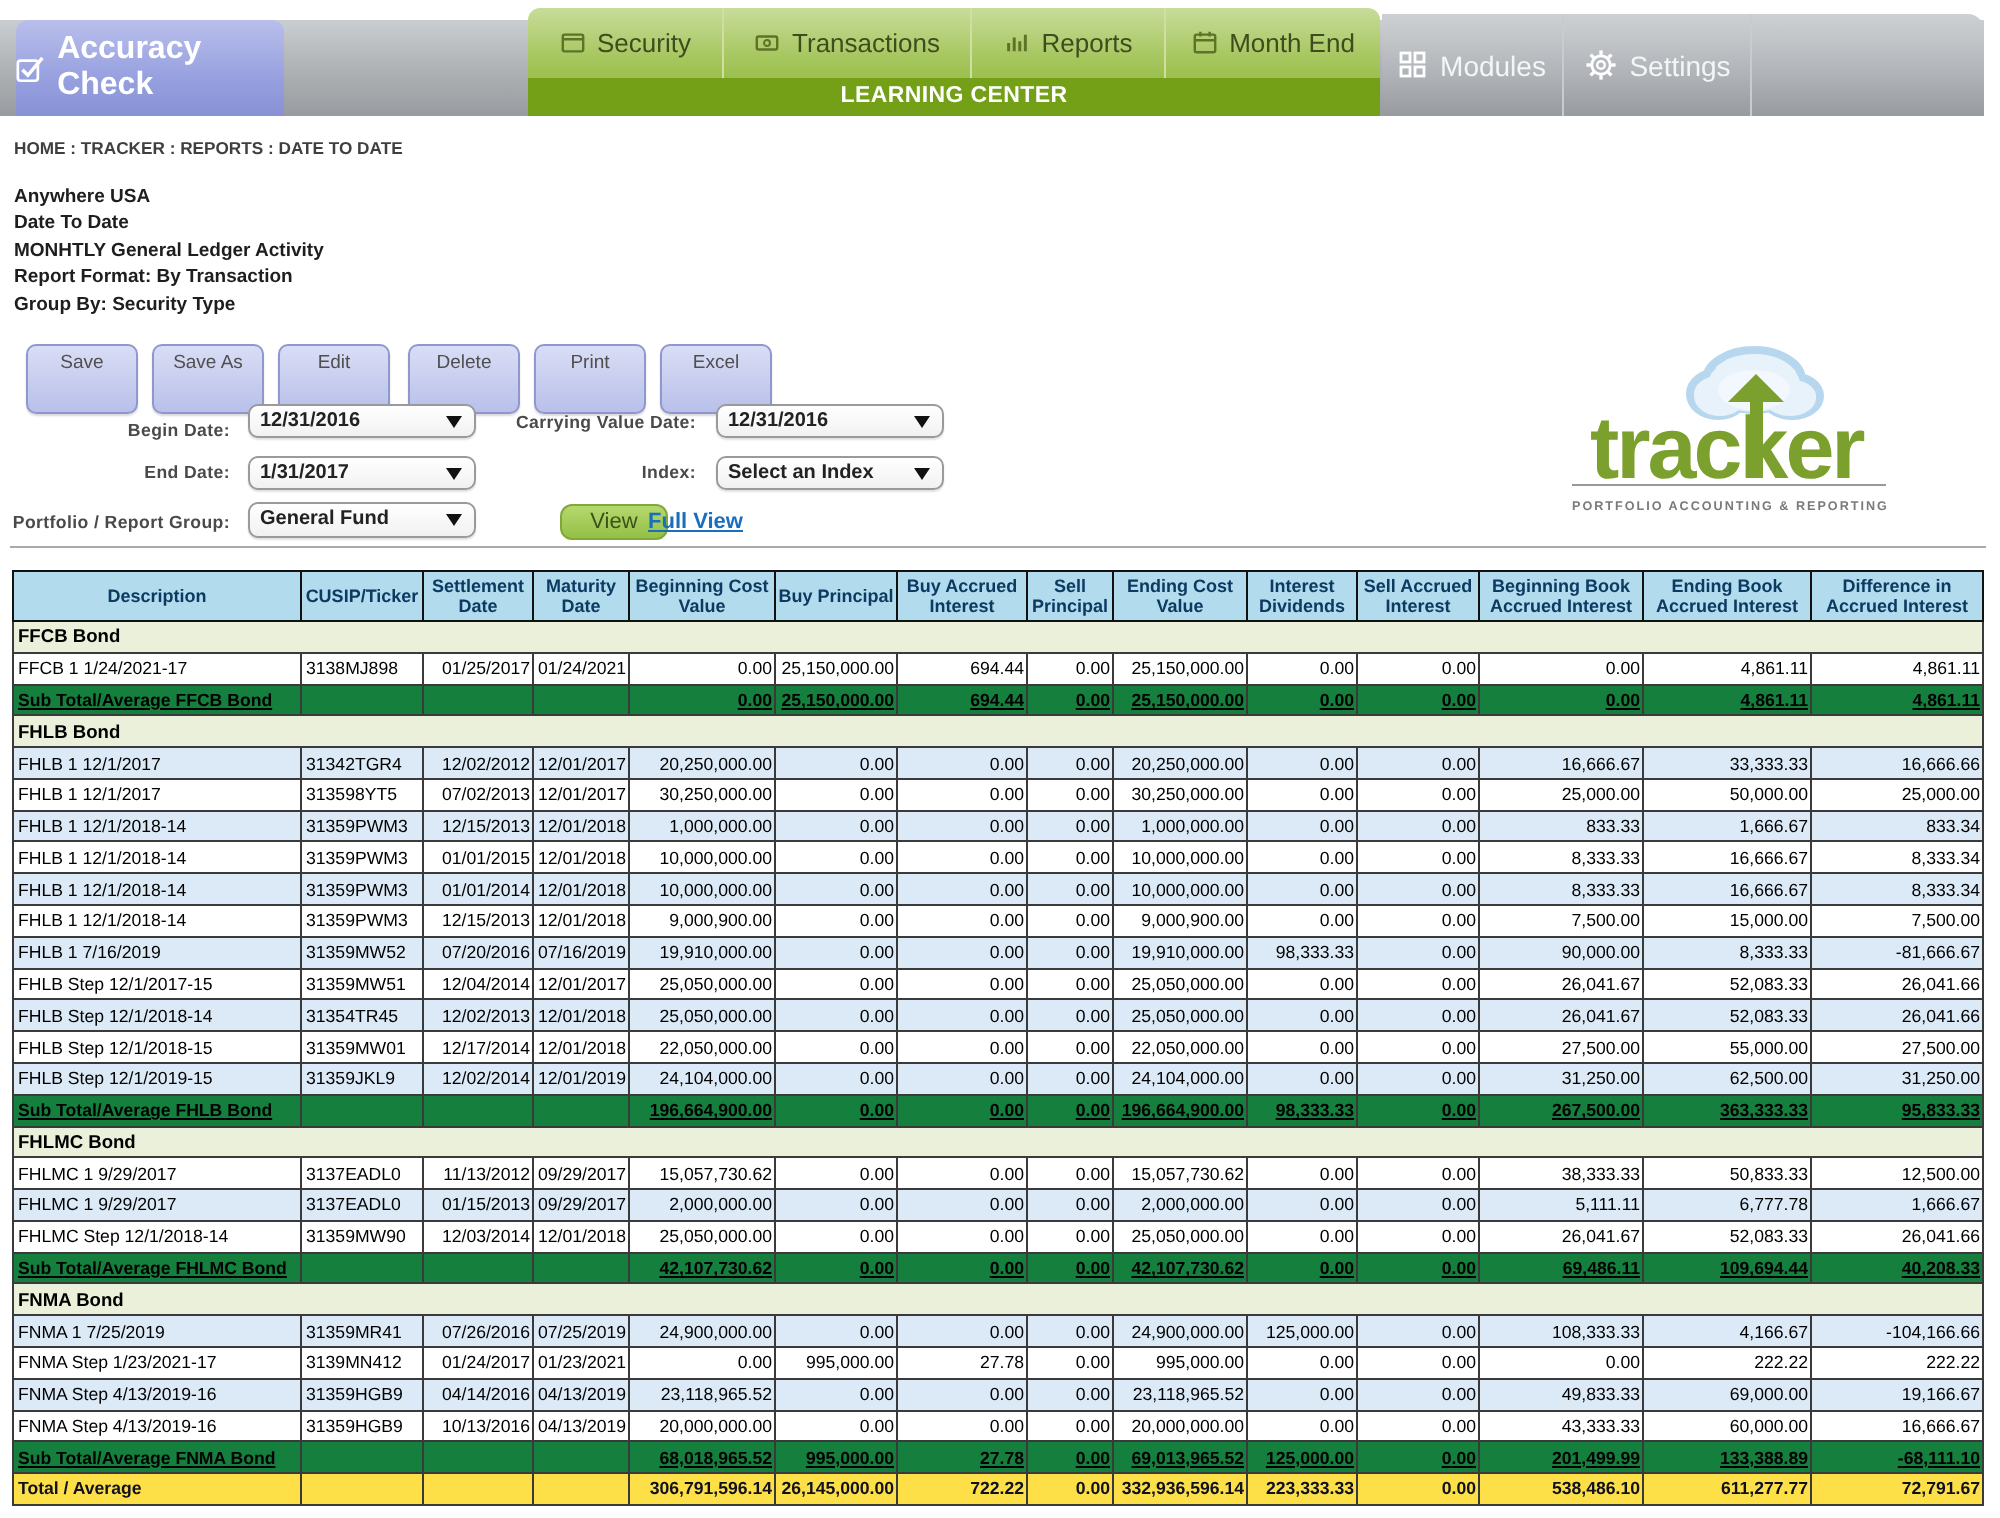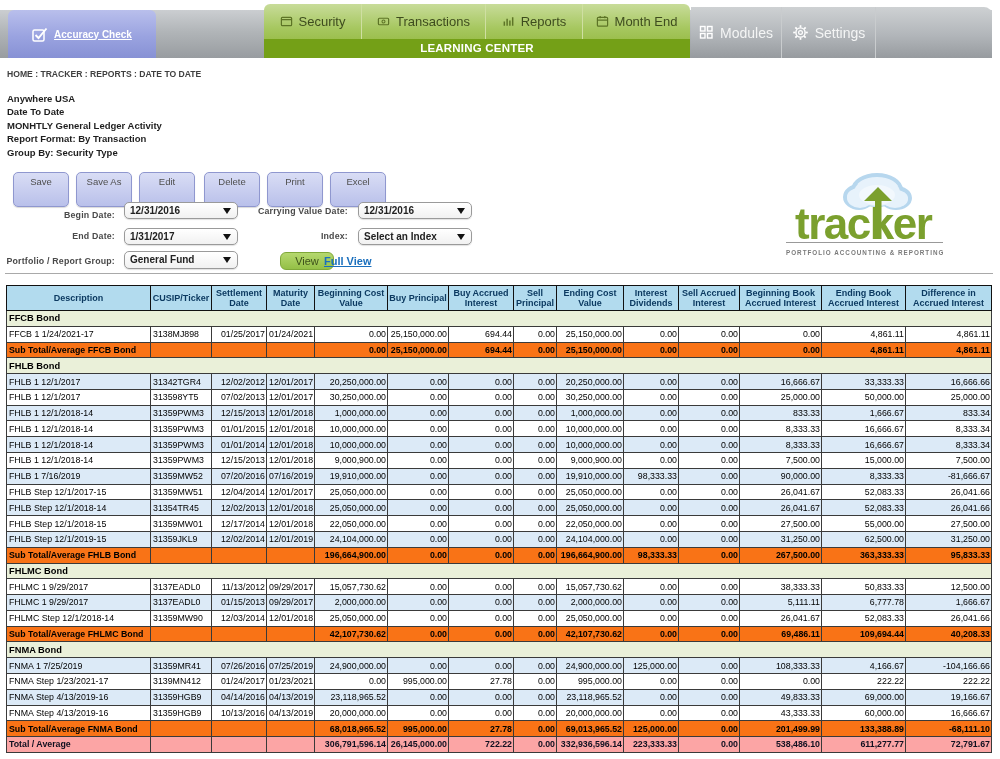--- a/index.html
+++ b/index.html
@@ -1,21 +1,21 @@
 <!DOCTYPE html>
 <html><head>
 <meta charset="utf-8">
 <style>
 * { margin:0; padding:0; box-sizing:border-box; }
 body { font-family:"Liberation Sans", sans-serif; background:#fff; }
 #page { position:relative; width:1000px; height:759px; background:#fff; overflow:hidden; }
 
 
 #navbase { position:absolute; left:0; top:10px; width:992px; height:48px; background:linear-gradient(#cbced1,#b1b5b8 45%,#989ca0); }
-#tab-acc { position:absolute; left:8px; top:10px; width:148px; height:48px; border-radius:6px 6px 0 0; background:linear-gradient(#b9bfec,#9aa3e0 55%,#8791d5); color:#fff; font-size:10px; font-weight:bold;text-decoration:underline; }
+#tab-acc { position:absolute; left:8px; top:10px; width:134px; height:48px; border-radius:6px 6px 0 0; background:linear-gradient(#b9bfec,#9aa3e0 55%,#8791d5); color:#fff; font-size:16px; font-weight:bold; }
 #tab-cusip { position:absolute; left:145px; top:10px; width:122px; height:48px; border-radius:6px 6px 0 0; background:linear-gradient(#c8c8c8,#a9a9a9 55%,#8e8e8e); color:#fff; font-size:12.5px; font-weight:bold; box-shadow:3px 0 4px rgba(0,0,0,0.25); }
 #greenblock { position:absolute; left:264px; top:4px; width:426px; height:54px; border-radius:6px 6px 0 0; overflow:hidden; }
 #greentabs { position:absolute; left:0; top:0; width:426px; height:35px; background:linear-gradient(#c8dc9a,#a6c75f 70%,#9cbf4e); display:flex; }
 .gtab { display:flex; align-items:center; justify-content:center; color:#3e4c1e; font-size:13px; border-right:1px solid #cfdfa2; }
 .gtab:last-child { border-right:none; }
 #lcbar { position:absolute; left:0; top:35px; width:426px; height:19px; background:#74a017; color:#fff; font-size:11.5px; font-weight:bold; text-align:center; line-height:19px; letter-spacing:0.2px; }
 #tabs-right { position:absolute; left:691px; top:7px; width:301px; height:51px; border-radius:0 8px 0 0; background:linear-gradient(#ced1d3,#b2b6ba 55%,#979b9f); display:flex; color:#f4f5f5; font-size:14px; font-weight:normal;justify-content:flex-end; }
 .rtab { display:flex; align-items:center; justify-content:center; border-right:1px solid #c9ccce; }
 .tabinner { display:flex; align-items:center; justify-content:center; height:100%; gap:6px; }
 
@@ -41,23 +41,23 @@
 
 
 #tbl { position:absolute; left:6px; top:285px; border-collapse:collapse; table-layout:fixed; width:986px; font-size:8.8px; color:#000; }
 #tbl td { border:1px solid #3a3a3a; overflow:hidden; white-space:nowrap; padding:0 1px 0 2px; }
 #tbl th { border:1px solid #111; overflow:hidden; }
 #tbl th { background:#b2dbee; color:#0c3a61; font-size:9px; line-height:10.3px; font-weight:bold; height:25px; padding:0; vertical-align:middle; white-space:nowrap; }
 #tbl td { height:15.79px; }
 td.l { text-align:left; }
 td.r { text-align:right; }
 tr.grp td { background:#eaf0d9; font-weight:bold; font-size:9.3px; }
-tr.sub td { background:#f97316; font-weight:bold; }
+tr.sub td { background:#15803d; font-weight:bold;text-decoration:underline; }
 tr.blue td { background:#dceaf7; }
-tr.tot td { background:#fca5a5; font-weight:bold; color:#101020; }
+tr.tot td { background:#fde047; font-weight:bold; color:#101020; }
 </style>
 </head>
 <body>
 <div id="page">
 
   <div id="navbase"></div>
   <div id="tab-acc">
       <div class="tabinner">
     <svg width="16" height="16" viewBox="0 0 16 16">
           <rect x="1" y="4" width="11" height="11" rx="1.5" fill="none" stroke="#fff" stroke-width="1.5"></rect>

